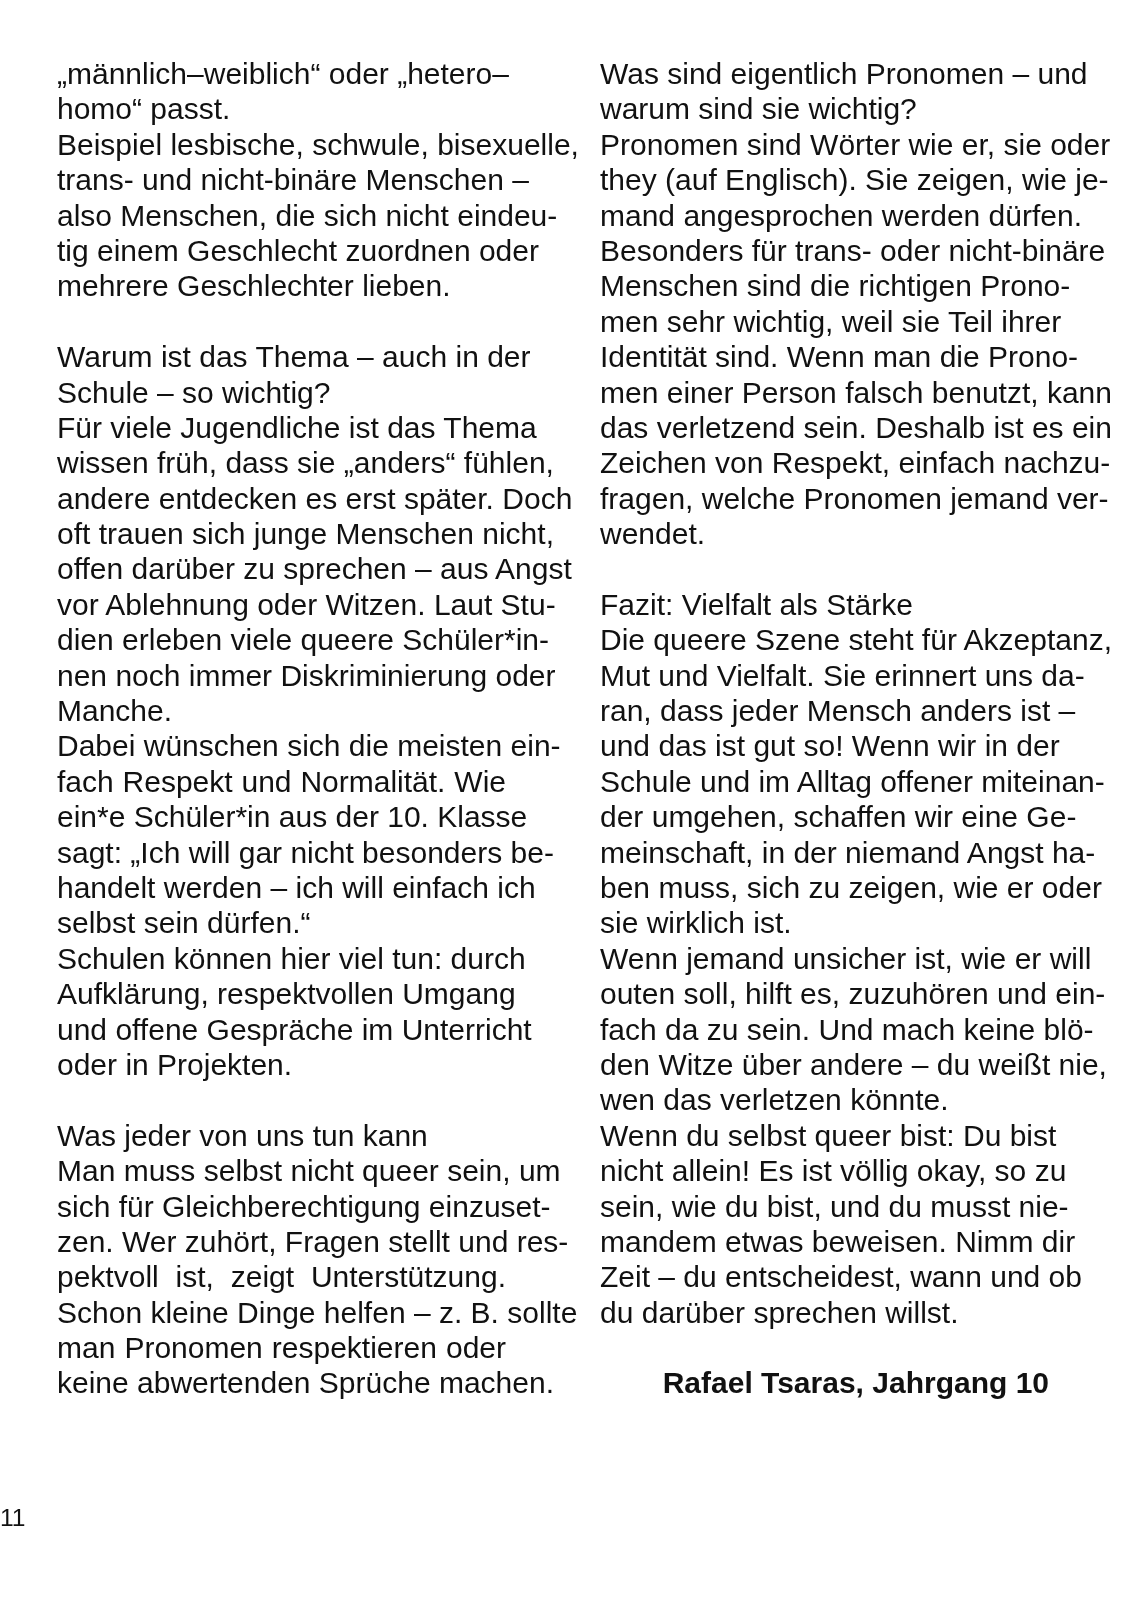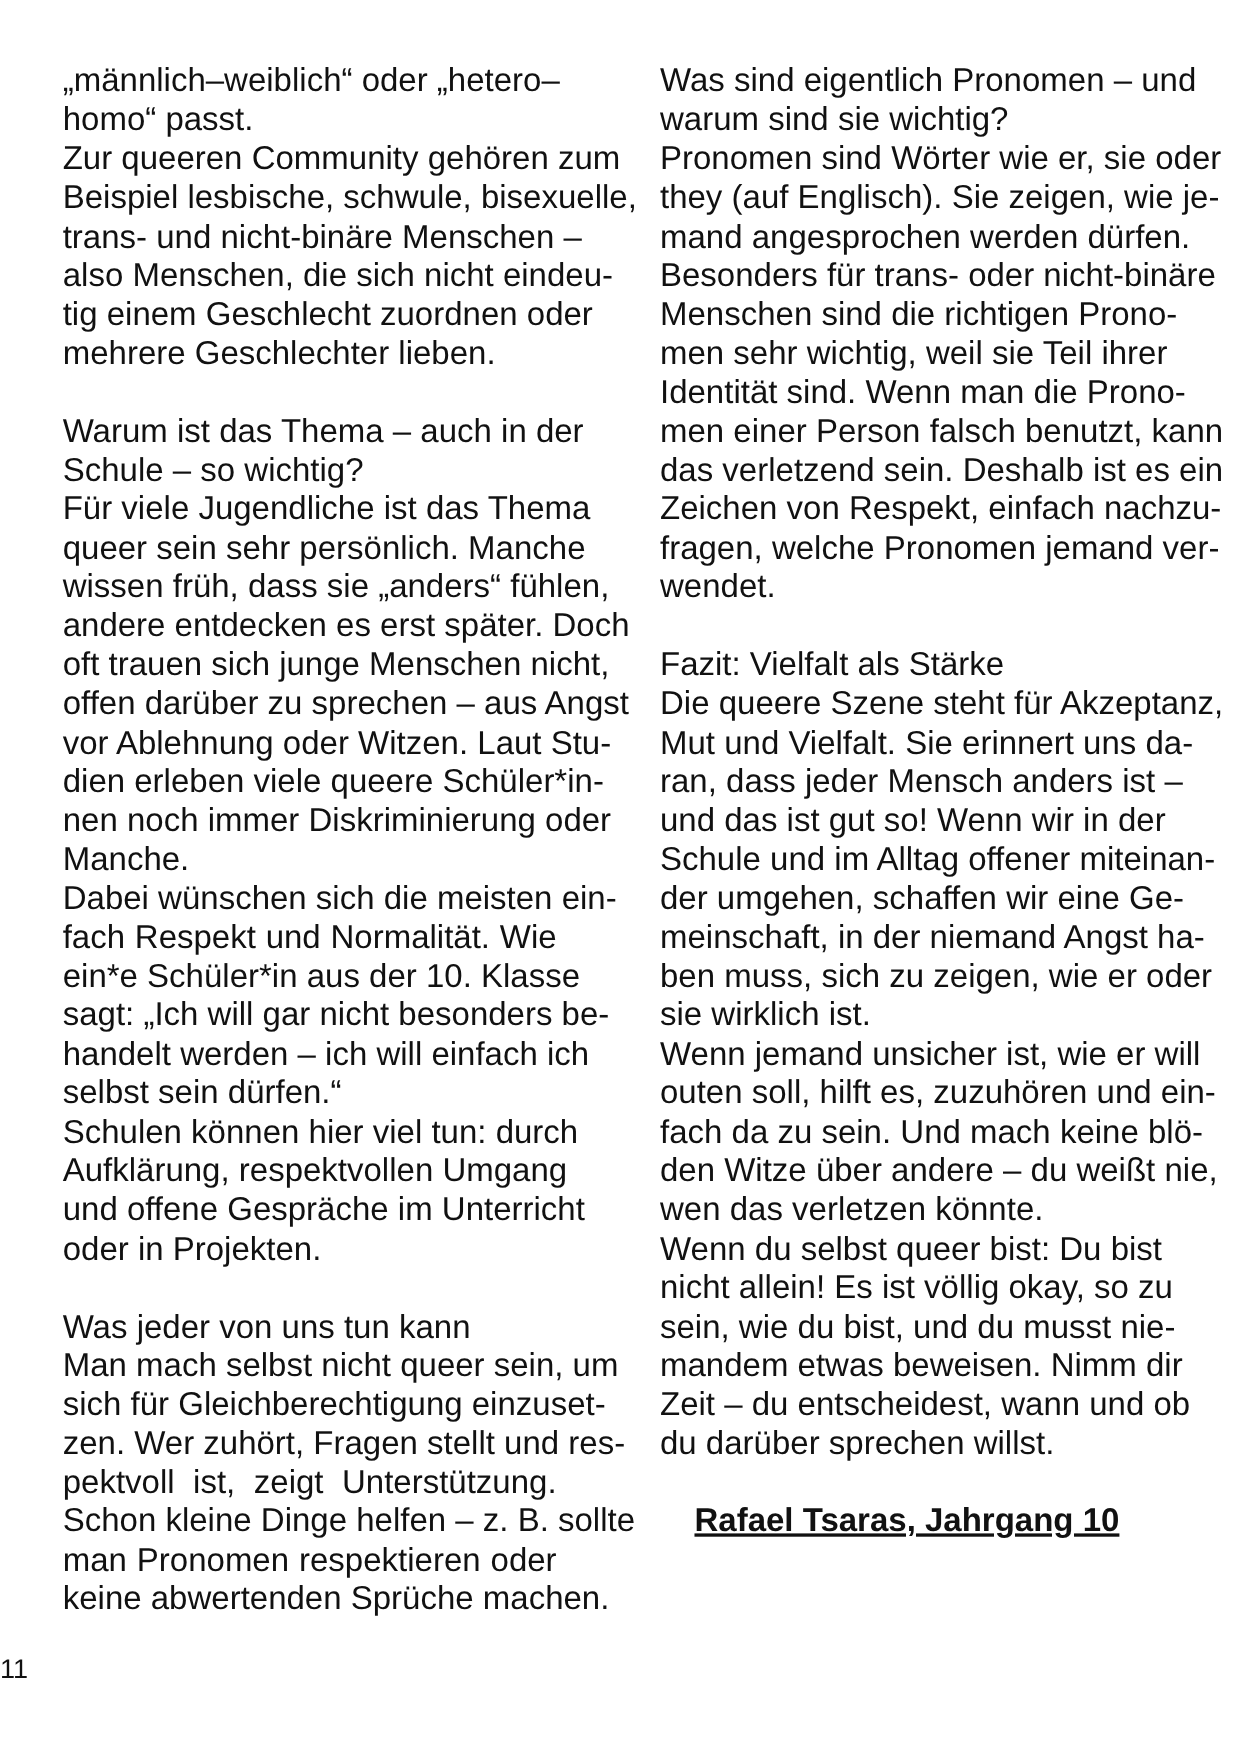--- a/index.html
+++ b/index.html
@@ -10,65 +10,63 @@
     }
     .col {
       position: absolute; top: 56px; width: 449px;
       font-size: 30px; line-height: 35.4px;
     }
     .col.left { left: 57px; }
     .col.right { left: 600px; }
     .line { display: block; height: 35.4px; white-space: nowrap; }
     .line.j { text-align: justify; text-align-last: justify; }
     .line.blank { }
-    .line.r { text-align: center; text-decoration: underline; }
+    .line.r { text-align: right; }
     .bold { font-weight: bold; }
     .page-number {
       position: absolute; top: 1500px; left: 0; width: 1108px;
       text-align: left; font-size: 24.6px; line-height: 35px;
     }
   </style>
 </head>
 <body>
 
 <div class="col left" id="left-col">
     <span class="line j">„männlich–weiblich“ oder „hetero–</span>
     <span class="line">homo“ passt.</span>
-    <span class="line j">Zur queeren Community gehören zum</span>
     <span class="line j">Beispiel lesbische, schwule, bisexuelle,</span>
     <span class="line j">trans- und nicht-binäre Menschen –</span>
     <span class="line j">also Menschen, die sich nicht eindeu-</span>
     <span class="line j">tig einem Geschlecht zuordnen oder</span>
     <span class="line">mehrere Geschlechter lieben.</span>
     <span class="line blank"></span>
     <span class="line j">Warum ist das Thema – auch in der</span>
     <span class="line">Schule – so wichtig?</span>
     <span class="line j">Für viele Jugendliche ist das Thema</span>
-    <span class="line j">queer sein sehr persönlich. Manche</span>
     <span class="line j">wissen früh, dass sie „anders“ fühlen,</span>
     <span class="line j">andere entdecken es erst später. Doch</span>
     <span class="line j">oft trauen sich junge Menschen nicht,</span>
     <span class="line j">offen darüber zu sprechen – aus Angst</span>
     <span class="line j">vor Ablehnung oder Witzen. Laut Stu-</span>
     <span class="line j">dien erleben viele queere Schüler*in-</span>
     <span class="line j">nen noch immer Diskriminierung oder</span>
     <span class="line">Manche.</span>
     <span class="line j">Dabei wünschen sich die meisten ein-</span>
     <span class="line j">fach Respekt und Normalität. Wie</span>
     <span class="line j">ein*e Schüler*in aus der 10. Klasse</span>
     <span class="line j">sagt: „Ich will gar nicht besonders be-</span>
     <span class="line j">handelt werden – ich will einfach ich</span>
     <span class="line">selbst sein dürfen.“</span>
     <span class="line j">Schulen können hier viel tun: durch</span>
     <span class="line j">Aufklärung, respektvollen Umgang</span>
     <span class="line j">und offene Gespräche im Unterricht</span>
     <span class="line">oder in Projekten.</span>
     <span class="line blank"></span>
     <span class="line">Was jeder von uns tun kann</span>
-    <span class="line j">Man mach selbst nicht queer sein, um</span>
+    <span class="line j">Man muss selbst nicht queer sein, um</span>
     <span class="line j">sich für Gleichberechtigung einzuset-</span>
     <span class="line j">zen. Wer zuhört, Fragen stellt und res-</span>
     <span class="line j">pektvoll ist, zeigt Unterstützung.</span>
     <span class="line j">Schon kleine Dinge helfen – z. B. sollte</span>
     <span class="line j">man Pronomen respektieren oder</span>
     <span class="line">keine abwertenden Sprüche machen.</span>
   </div>
 <div class="col right" id="right-col">
     <span class="line j">Was sind eigentlich Pronomen – und</span>
     <span class="line">warum sind sie wichtig?</span>

